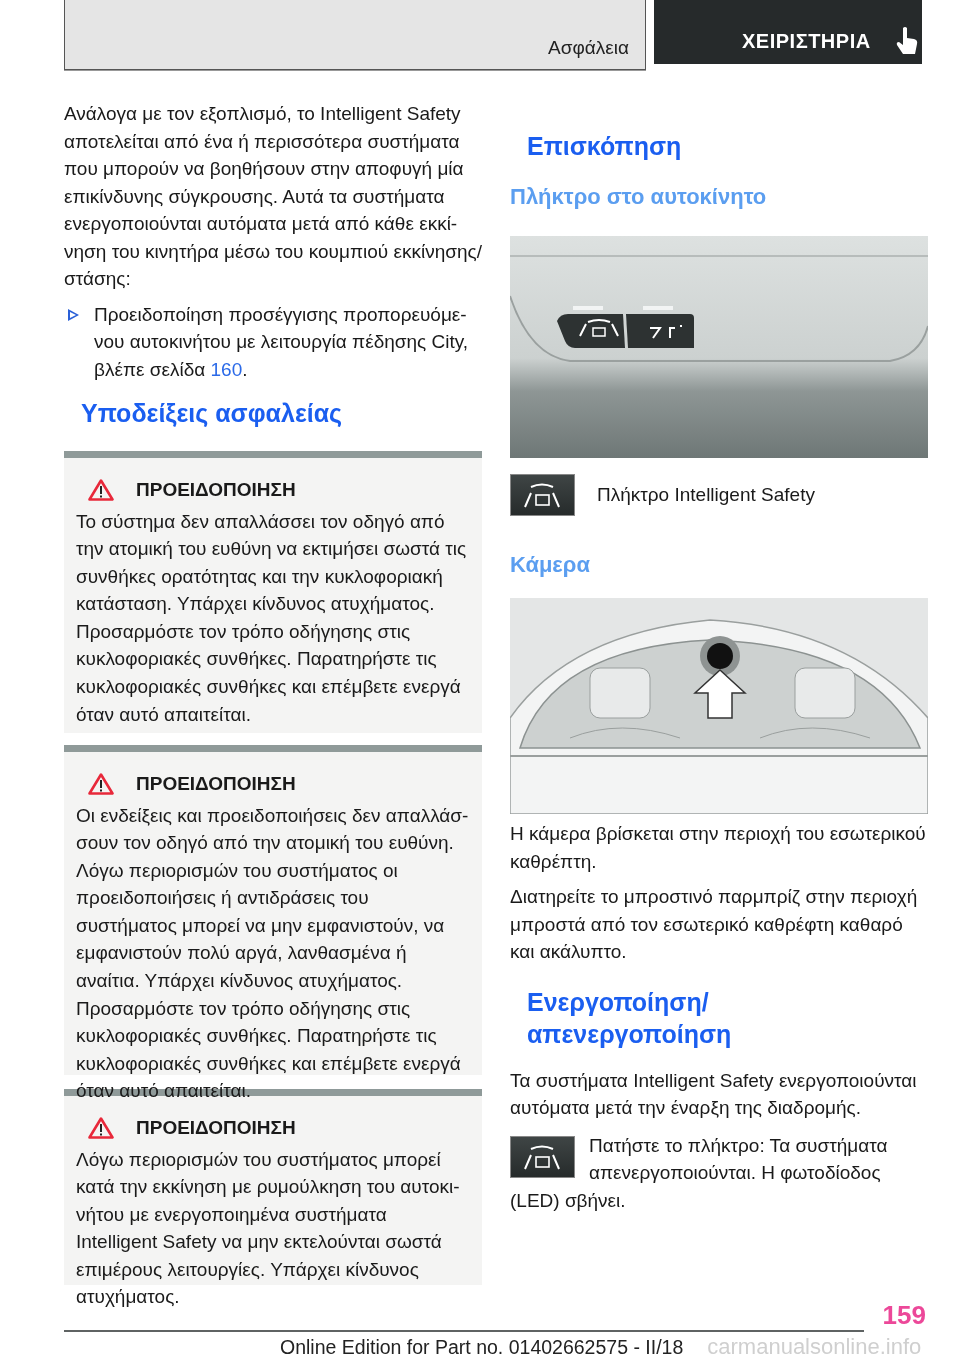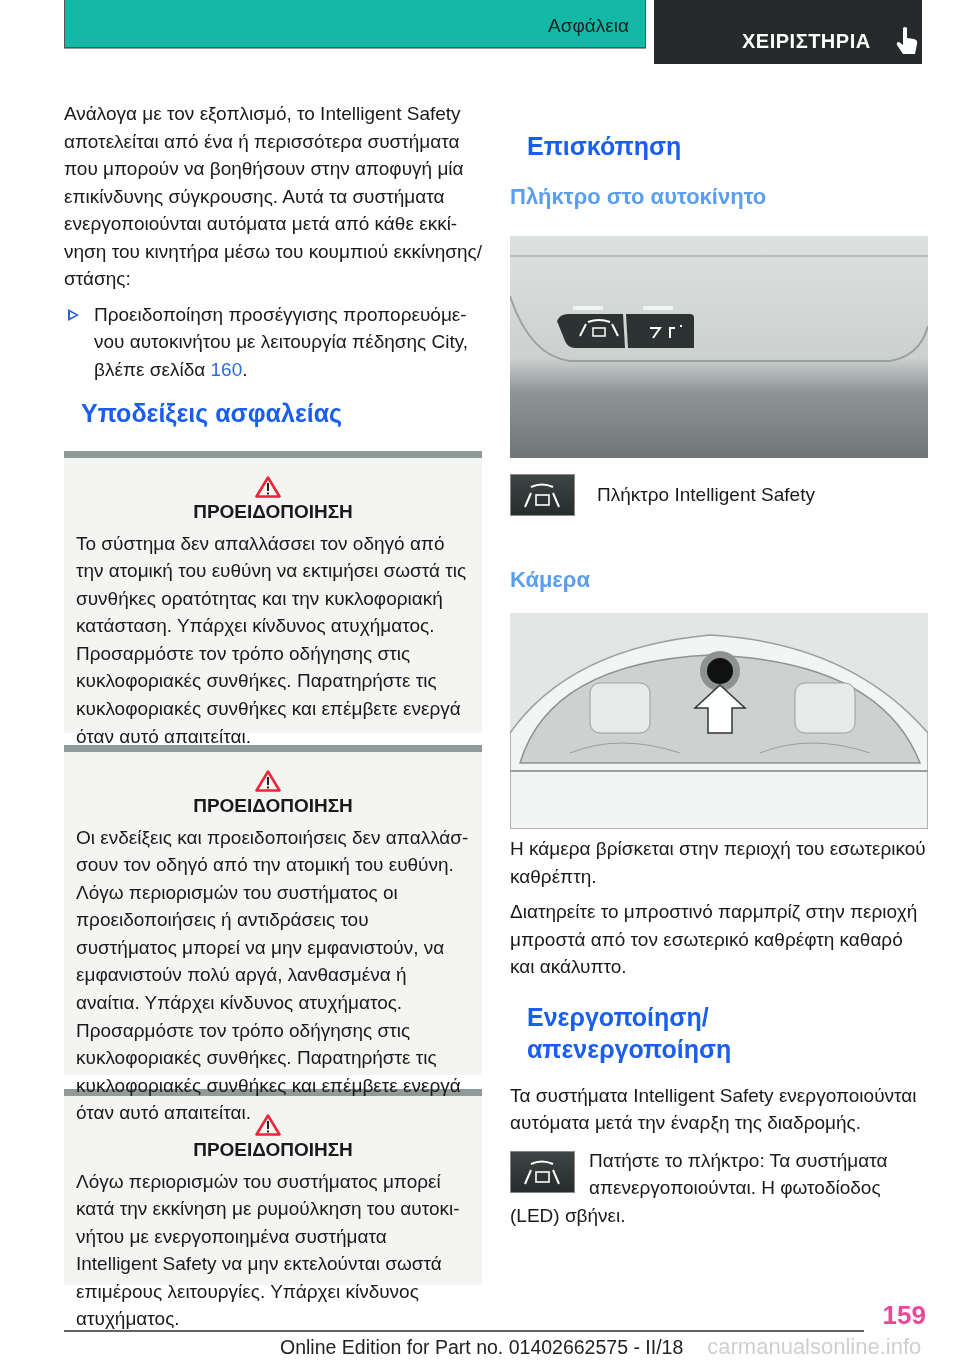--- a/index.html
+++ b/index.html
@@ -1,21 +1,21 @@
 <!DOCTYPE html>
 <html><head>
 <meta charset="utf-8">
 <style>
   html, body { margin:0; padding:0; background:#ffffff; }
   body { width:960px; height:1362px; position:relative; overflow:hidden;
          font-family:"Liberation Sans", "DejaVu Sans", sans-serif; color:#1a1a1a; }
 
   
-  .hdr-left { position:absolute; left:64px; top:0; width:582px; height:48px;
-              border:1px solid #555; border-top:none; background:#14b8a6; box-sizing:border-box;
+  .hdr-left { position:absolute; left:64px; top:0; width:582px; height:70px;
+              border:1px solid #555; border-top:none; background:#e5e5e5; box-sizing:border-box;
               box-shadow:0 1px 0 #999; }
   .hdr-left span { position:absolute; right:16px; bottom:10px; font-size:19px; color:#222; }
   .hdr-right { position:absolute; left:654px; top:0; width:268px; height:64px; background:#262a2b; }
   .hdr-right span.lbl { position:absolute; left:88px; bottom:11px; font-size:20px; font-weight:bold;
                         color:#fff; letter-spacing:0.5px; }
   .hdr-right .hand { position:absolute; left:240px; top:26px; width:26px; height:30px; }
 
   
   .col { position:absolute; top:100px; width:418px; font-size:19px; line-height:27.5px; }
   .col.left { left:64px; }
@@ -27,21 +27,21 @@
   .bullets li .tri { position:absolute; left:4px; top:8px; width:0; height:0;
                      border-left:11px solid #2a60d8; border-top:6px solid transparent; border-bottom:6px solid transparent; }
   .bullets li .tri::after { content:""; position:absolute; left:-9px; top:-3px; width:0; height:0;
                      border-left:6px solid #fff; border-top:3px solid transparent; border-bottom:3px solid transparent; }
   .link { color:#2b6ae8; }
 
   h2.h-big { font-size:25px; font-weight:bold; color:#1a5ef0; margin:17px; line-height:32px; }
   h3.h-sub { font-size:22px; font-weight:bold; color:#5b9ef0; margin:0; line-height:30px; }
 
   .warn { background:#f4f4f3; border-top:7px solid #8f9a99; padding:14px 12px 14px 12px; box-sizing:border-box; }
-  .warn .wtitle { display:flex; align-items:center; font-weight:bold; font-size:19px; margin:4px 0 4px 0;flex-direction:column; }
+  .warn .wtitle { display:flex; align-items:center; font-weight:bold; font-size:19px; margin:4px 0 4px 0; }
   .warn .wtitle svg { width:26px; height:22px; margin:0 22px 0 12px; }
   .warn .wbody { font-size:19px; line-height:27.6px; }
 
   .note { background:#f4f4f3; padding:6px 8px 14px 8px; font-size:19px; line-height:27.5px; }
 
   .photo { background:#cfd3d3; position:relative; overflow:hidden; }
   .cap { display:flex; align-items:center; margin-top:16px; }
   .keyicon { width:63px; height:40px; background:linear-gradient(#3f4545,#262b2b); border:1px solid #888;
              flex:none; position:relative; }
   .cap .t { margin-left:22px; }
@@ -135,21 +135,21 @@
     <div class="keyicon">
       <svg width="63" height="40" viewBox="0 0 63 40">
         <path d="M20 12 Q31 7 42 12" stroke="#fff" stroke-width="2" fill="none"></path>
         <path d="M14 32 L20 18 M48 32 L42 18" stroke="#fff" stroke-width="2"></path>
         <rect x="25" y="20" width="13" height="10" fill="none" stroke="#fff" stroke-width="1.6"></rect>
       </svg>
     </div>
     <span class="t">Πλήκτρο Intelligent Safety</span>
   </div>
 
-  <h3 class="h-sub" style="margin-top:49px;">Κάμερα</h3>
+  <h3 class="h-sub" style="margin-top:34px;">Κάμερα</h3>
 
   <div class="photo" style="margin-top:18px; width:418px; height:216px; background:#e4e6e6;">
     <svg width="418" height="216" viewBox="0 0 418 216">
       <path d="M0 120 Q60 35 200 22 Q340 30 418 120 L418 216 L0 216 Z" fill="#f3f4f4" stroke="#9a9f9e" stroke-width="1.5"></path>
       <path d="M10 150 Q40 50 200 42 Q370 48 410 150 Z" fill="#cdd1d0" stroke="#8c9291" stroke-width="1.5"></path>
       <rect x="80" y="70" width="60" height="50" rx="10" fill="#e8eaea" stroke="#9a9f9e"></rect>
       <rect x="285" y="70" width="60" height="50" rx="10" fill="#e8eaea" stroke="#9a9f9e"></rect>
       <path d="M60 140 Q110 120 170 140 M250 140 Q300 120 360 140" stroke="#9a9f9e" fill="none"></path>
       <circle cx="210" cy="58" r="20" fill="#8e9392"></circle>
       <circle cx="210" cy="58" r="13" fill="#111"></circle>

